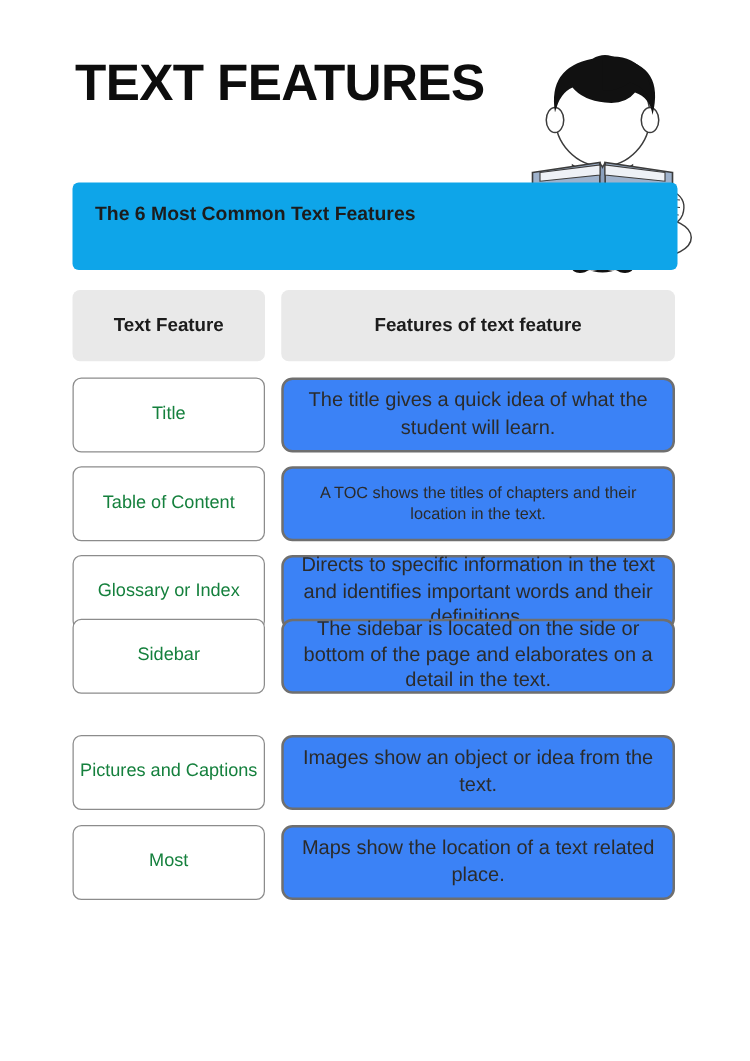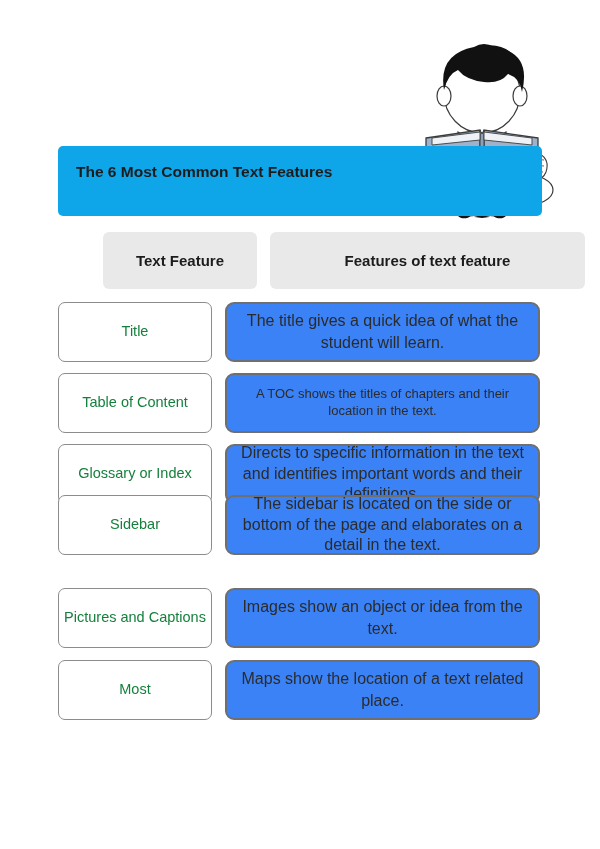--- a/index.html
+++ b/index.html
@@ -37,21 +37,21 @@
     font-size:15.5px;font-weight:bold;line-height:1.55;
     color:#1c1c1c;
   }
 
   
   .table{position:absolute;left:0;top:0;width:600px;}
 
   .hdr-left,.hdr-right{
     position:absolute;background:#e9e9e9;border-radius:6px;
     display:flex;align-items:center;justify-content:center;
-    font-size:15px;font-weight:bold;color:#1c1c1c;text-align:center;margin-left:45px;
+    font-size:15px;font-weight:bold;color:#1c1c1c;text-align:center;
   }
   .hdr-left{left:58px;top:232px;width:154px;height:57px;}
   .hdr-right{left:225px;top:232px;width:315px;height:57px;}
 
   .cell-left{
     position:absolute;left:58px;width:154px;
     background:#ffffff;border:1.6px solid #8c8c8c;border-radius:7px;
     display:flex;align-items:center;justify-content:center;
     text-align:center;color:#15803d;
     font-size:14.5px;line-height:1.45;
@@ -82,20 +82,21 @@
 
   
   .logo{position:absolute;left:10px;top:806px;height:34px;display:flex;align-items:center;}
   .logo svg{display:block;}
 </style>
 </head>
 <body>
 
 <div class="page">
 
+  <div class="title">TEXT FEATURES</div>
 
   <div class="illus">
     <svg viewBox="0 0 172 190" xmlns="http://www.w3.org/2000/svg">
 
       <ellipse cx="45" cy="152" rx="30" ry="16" fill="#ffffff" stroke="#3c3c3c" stroke-width="1.2"></ellipse>
       <ellipse cx="127" cy="152" rx="30" ry="16" fill="#ffffff" stroke="#3c3c3c" stroke-width="1.2"></ellipse>
       <path d="M38 138 Q86 126 134 138 L134 160 Q86 172 38 160 Z" fill="#ffffff" stroke="#3c3c3c" stroke-width="1.2"></path>
       <path d="M62 143 L62 167" stroke="#3c3c3c" stroke-width="1.1" fill="none"></path>
       <path d="M110 143 L110 167" stroke="#3c3c3c" stroke-width="1.1" fill="none"></path>
 

